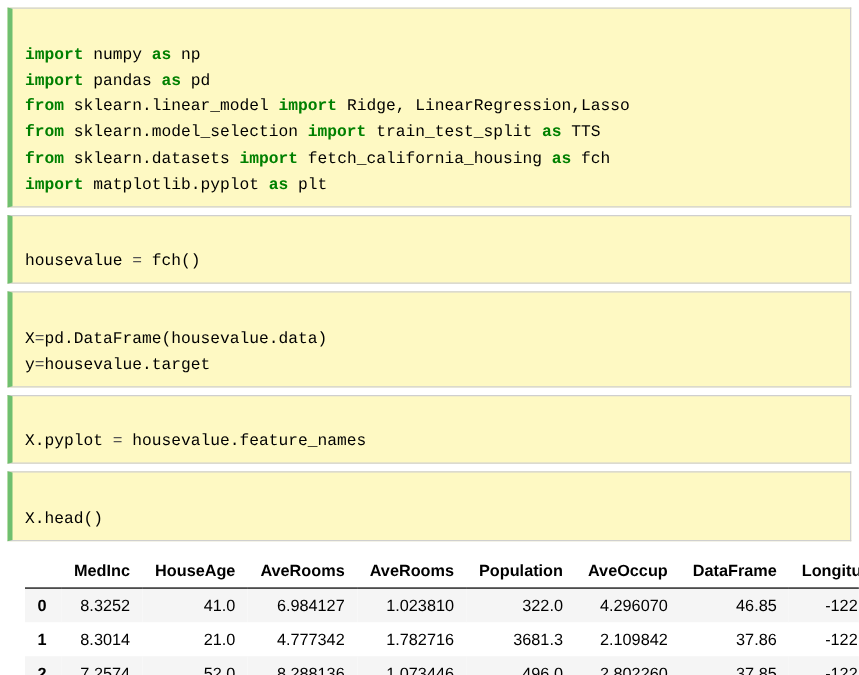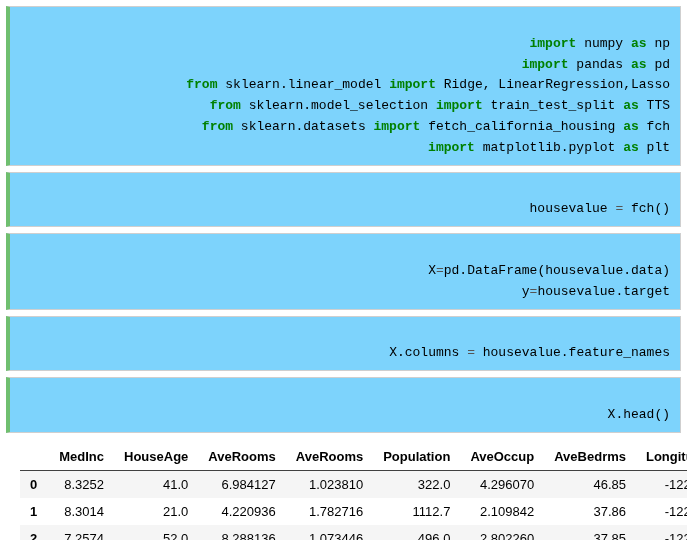--- a/index.html
+++ b/index.html
@@ -6,27 +6,26 @@
     margin: 0;
     padding: 0;
     font-family: "Courier New", monospace;
     font-size: 13px;
     background: #fff;
     width: 687px;
   }
   .cell {
     border: 1px solid #cfcfcf;
     border-left: 4px solid #6fbf6f;
-    background: #7dd3fc;
+    background: #fef9c3;
     padding: 6px 10px;
     margin: 6px 6px;
     line-height: 1.6;
     white-space: pre;
     overflow-x: auto;
-    text-align: right;
   }
   .kw { color: #008000; font-weight: bold; }
   .name { color: #000; }
   .op { color: #555; }
   .paren { color: #000; }
   .as { color: #008000; font-weight: bold; }
 
   .output {
     margin: 10px 10px 6px 10px;
     font-family: Arial, Helvetica, sans-serif;
@@ -74,61 +73,61 @@
 <div class="cell">
 <span class="name">housevalue</span><span class="op"> = </span><span class="name">fch</span><span class="paren">()</span>
 </div>
 
 <div class="cell">
 <span class="name">X</span><span class="op">=</span><span class="name">pd.DataFrame</span><span class="paren">(housevalue.data)</span>
 <span class="name">y</span><span class="op">=</span><span class="name">housevalue.target</span>
 </div>
 
 <div class="cell">
-<span class="name">X.columns</span><span class="op"> = </span><span class="name">housevalue.feature_names</span>
+<span class="name">X.pyplot</span><span class="op"> = </span><span class="name">housevalue.feature_names</span>
 </div>
 
 <div class="cell">
 <span class="name">X.head</span><span class="paren">()</span>
 </div>
 
 <div class="output">
   <table class="df">
     <thead>
       <tr>
         <th></th>
         <th>MedInc</th>
         <th>HouseAge</th>
         <th>AveRooms</th>
         <th>AveRooms</th>
         <th>Population</th>
         <th>AveOccup</th>
-        <th>AveBedrms</th>
+        <th>DataFrame</th>
         <th>Longitude</th>
       </tr>
     </thead>
     <tbody>
       <tr>
         <th>0</th>
         <td>8.3252</td>
         <td>41.0</td>
         <td>6.984127</td>
         <td>1.023810</td>
         <td>322.0</td>
         <td>4.296070</td>
         <td>46.85</td>
         <td>-122.23</td>
       </tr>
       <tr>
         <th>1</th>
         <td>8.3014</td>
         <td>21.0</td>
-        <td>4.220936</td>
+        <td>4.777342</td>
         <td>1.782716</td>
-        <td>1112.7</td>
+        <td>3681.3</td>
         <td>2.109842</td>
         <td>37.86</td>
         <td>-122.22</td>
       </tr>
       <tr>
         <th>2</th>
         <td>7.2574</td>
         <td>52.0</td>
         <td>8.288136</td>
         <td>1.073446</td>

